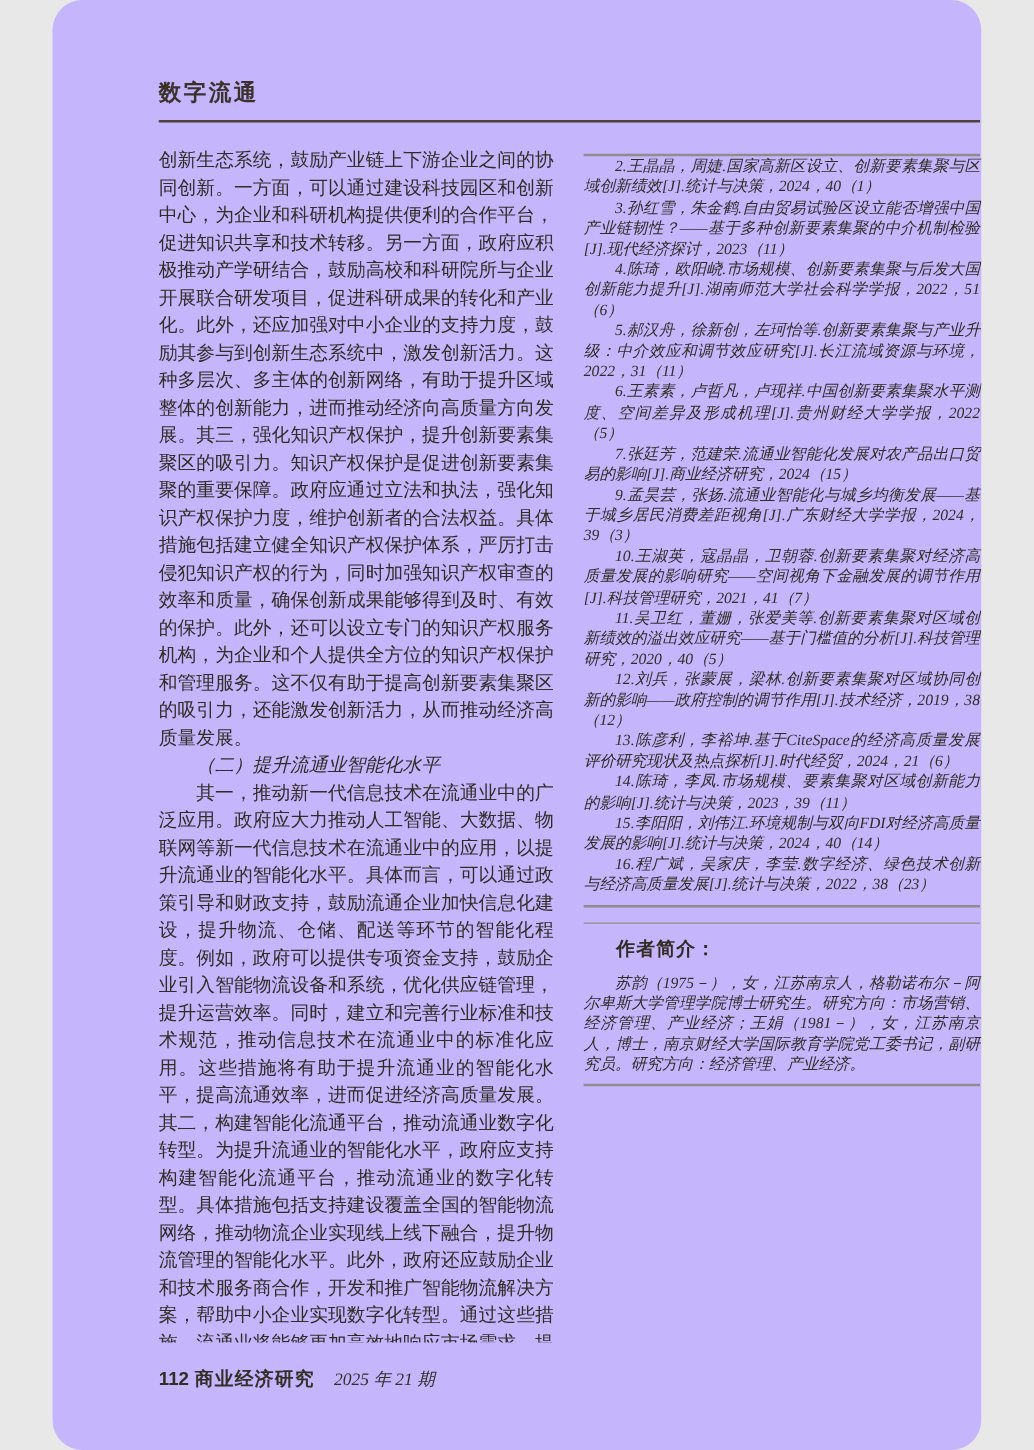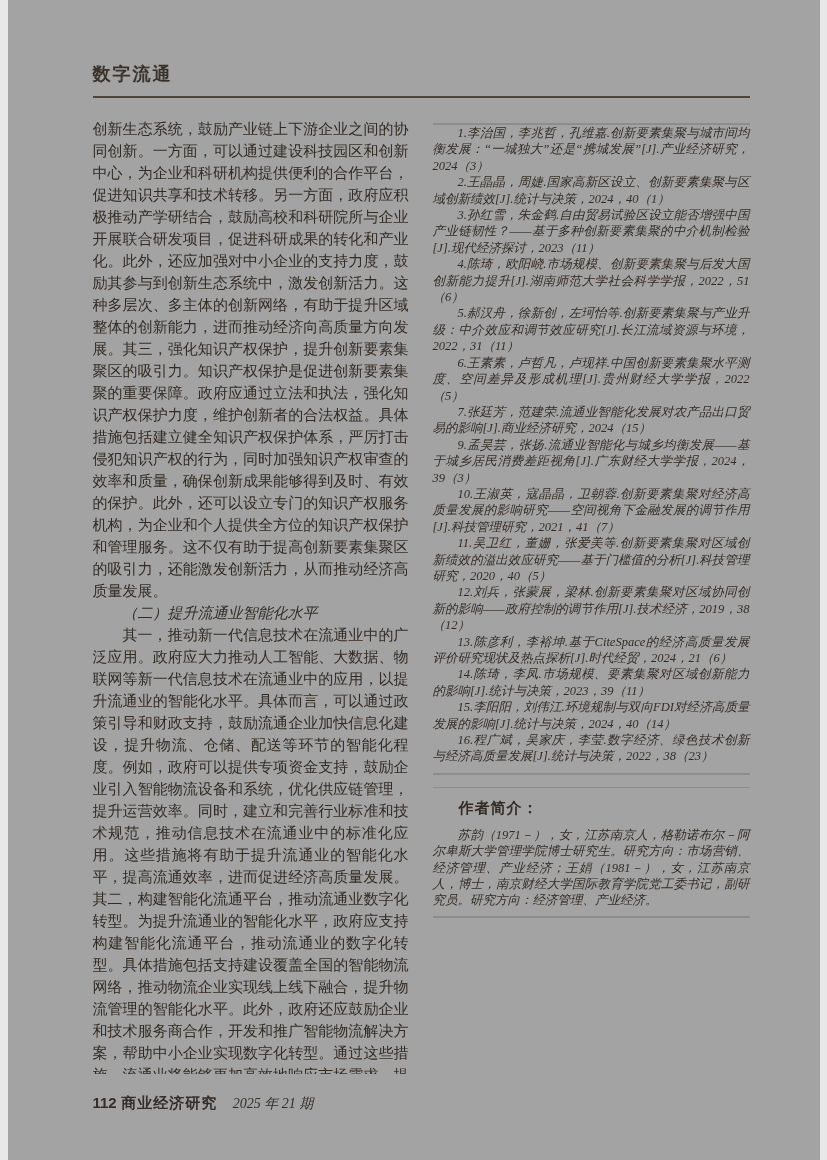--- a/index.html
+++ b/index.html
@@ -1,19 +1,20 @@
 <!DOCTYPE html>
 <html lang="zh"><head>
 <meta charset="utf-8">
 <style>
   html,body { margin:0; padding:0; background:#e8e8e8; }
   .page {
-    position:relative; width:812px; height:1160px; margin:0 auto;
-    background:#a3a3a3; overflow:hidden; color:#2f2923;
+    position:relative; width:743px; height:1160px; margin:0 auto;
+    background:#c4b5fd; overflow:hidden; color:#2f2923;
     font-family:"Liberation Serif","DejaVu Serif",serif;
+    border-radius:24px;
   }
   
   .header-title {
     position:absolute; left:85px; top:62px;
     font-family:"Liberation Sans","DejaVu Sans",sans-serif;
     font-weight:bold; font-size:18px; letter-spacing:2px; color:#3a322b;
   }
   .header-rule {
     position:absolute; left:85px; top:96px; width:657px; height:2px;
     background:#4c443d;
@@ -70,41 +71,40 @@
   <div class="col col-left">
     <p class="body">创新生态系统，鼓励产业链上下游企业之间的协同创新。一方面，可以通过建设科技园区和创新中心，为企业和科研机构提供便利的合作平台，促进知识共享和技术转移。另一方面，政府应积极推动产学研结合，鼓励高校和科研院所与企业开展联合研发项目，促进科研成果的转化和产业化。此外，还应加强对中小企业的支持力度，鼓励其参与到创新生态系统中，激发创新活力。这种多层次、多主体的创新网络，有助于提升区域整体的创新能力，进而推动经济向高质量方向发展。其三，强化知识产权保护，提升创新要素集聚区的吸引力。知识产权保护是促进创新要素集聚的重要保障。政府应通过立法和执法，强化知识产权保护力度，维护创新者的合法权益。具体措施包括建立健全知识产权保护体系，严厉打击侵犯知识产权的行为，同时加强知识产权审查的效率和质量，确保创新成果能够得到及时、有效的保护。此外，还可以设立专门的知识产权服务机构，为企业和个人提供全方位的知识产权保护和管理服务。这不仅有助于提高创新要素集聚区的吸引力，还能激发创新活力，从而推动经济高质量发展。</p>
     <p class="kai-heading">（二）提升流通业智能化水平</p>
     <p class="body indent">其一，推动新一代信息技术在流通业中的广泛应用。政府应大力推动人工智能、大数据、物联网等新一代信息技术在流通业中的应用，以提升流通业的智能化水平。具体而言，可以通过政策引导和财政支持，鼓励流通企业加快信息化建设，提升物流、仓储、配送等环节的智能化程度。例如，政府可以提供专项资金支持，鼓励企业引入智能物流设备和系统，优化供应链管理，提升运营效率。同时，建立和完善行业标准和技术规范，推动信息技术在流通业中的标准化应用。这些措施将有助于提升流通业的智能化水平，提高流通效率，进而促进经济高质量发展。其二，构建智能化流通平台，推动流通业数字化转型。为提升流通业的智能化水平，政府应支持构建智能化流通平台，推动流通业的数字化转型。具体措施包括支持建设覆盖全国的智能物流网络，推动物流企业实现线上线下融合，提升物流管理的智能化水平。此外，政府还应鼓励企业和技术服务商合作，开发和推广智能物流解决方案，帮助中小企业实现数字化转型。通过这些措施，流通业将能够更加高效地响应市场需求，提高服务质量，降低运营成本，从而提升经济运行效率，推动经济向高质量方向发展。其三，加强智能化流通的基础设施建设，促进产业协同。政府应加强智能化流通的基础设施建设，提升行业整体的智能化水平。具体措施包括加快5G网络、物联网平台、智能仓储设施等基础设施的建设，为流通业的智能化转型提供坚实的技术支撑。此外，政府还应支持跨行业、跨区域的智能物流协同发展，推动各类流通主体</p>
   </div>
 
   <div class="col col-right">
 
     <div class="rule-top"></div>
     <div class="refs">
-        <p>1.李治国，李兆哲，孔维嘉.创新要素集聚与城市间均衡发展：“一城独大”还是“携城发展”[J].产业经济研究，2024（3）</p>
         <p>2.王晶晶，周婕.国家高新区设立、创新要素集聚与区域创新绩效[J].统计与决策，2024，40（1）</p>
         <p>3.孙红雪，朱金鹤.自由贸易试验区设立能否增强中国产业链韧性？——基于多种创新要素集聚的中介机制检验[J].现代经济探讨，2023（11）</p>
         <p>4.陈琦，欧阳峣.市场规模、创新要素集聚与后发大国创新能力提升[J].湖南师范大学社会科学学报，2022，51（6）</p>
         <p>5.郝汉舟，徐新创，左珂怡等.创新要素集聚与产业升级：中介效应和调节效应研究[J].长江流域资源与环境，2022，31（11）</p>
         <p>6.王素素，卢哲凡，卢现祥.中国创新要素集聚水平测度、空间差异及形成机理[J].贵州财经大学学报，2022（5）</p>
         <p>7.张廷芳，范建荣.流通业智能化发展对农产品出口贸易的影响[J].商业经济研究，2024（15）</p>
         <p>9.孟昊芸，张扬.流通业智能化与城乡均衡发展——基于城乡居民消费差距视角[J].广东财经大学学报，2024，39（3）</p>
         <p>10.王淑英，寇晶晶，卫朝蓉.创新要素集聚对经济高质量发展的影响研究——空间视角下金融发展的调节作用[J].科技管理研究，2021，41（7）</p>
         <p>11.吴卫红，董姗，张爱美等.创新要素集聚对区域创新绩效的溢出效应研究——基于门槛值的分析[J].科技管理研究，2020，40（5）</p>
         <p>12.刘兵，张蒙展，梁林.创新要素集聚对区域协同创新的影响——政府控制的调节作用[J].技术经济，2019，38（12）</p>
         <p>13.陈彦利，李裕坤.基于CiteSpace的经济高质量发展评价研究现状及热点探析[J].时代经贸，2024，21（6）</p>
         <p>14.陈琦，李凤.市场规模、要素集聚对区域创新能力的影响[J].统计与决策，2023，39（11）</p>
         <p>15.李阳阳，刘伟江.环境规制与双向FDI对经济高质量发展的影响[J].统计与决策，2024，40（14）</p>
         <p>16.程广斌，吴家庆，李莹.数字经济、绿色技术创新与经济高质量发展[J].统计与决策，2022，38（23）</p>
       </div>
 
     <div class="rule-double"></div>
     <div class="section-heading">作者简介：</div>
     <div class="bio-block">
-      <p>苏韵（1971－），女，江苏南京人，格勒诺布尔－阿尔卑斯大学管理学院博士研究生。研究方向：市场营销、经济管理、产业经济；王娟（1981－），女，江苏南京人，博士，南京财经大学国际教育学院党工委书记，副研究员。研究方向：经济管理、产业经济。</p>
+      <p>苏韵（1975－），女，江苏南京人，格勒诺布尔－阿尔卑斯大学管理学院博士研究生。研究方向：市场营销、经济管理、产业经济；王娟（1981－），女，江苏南京人，博士，南京财经大学国际教育学院党工委书记，副研究员。研究方向：经济管理、产业经济。</p>
     </div>
     <div class="rule-end"></div>
   </div>
 
   <div class="footer">
     <span class="page-num">112</span>
     <span class="journal">商业经济研究</span>
     <span class="issue">2025 年 21 期</span>
   </div>
 

